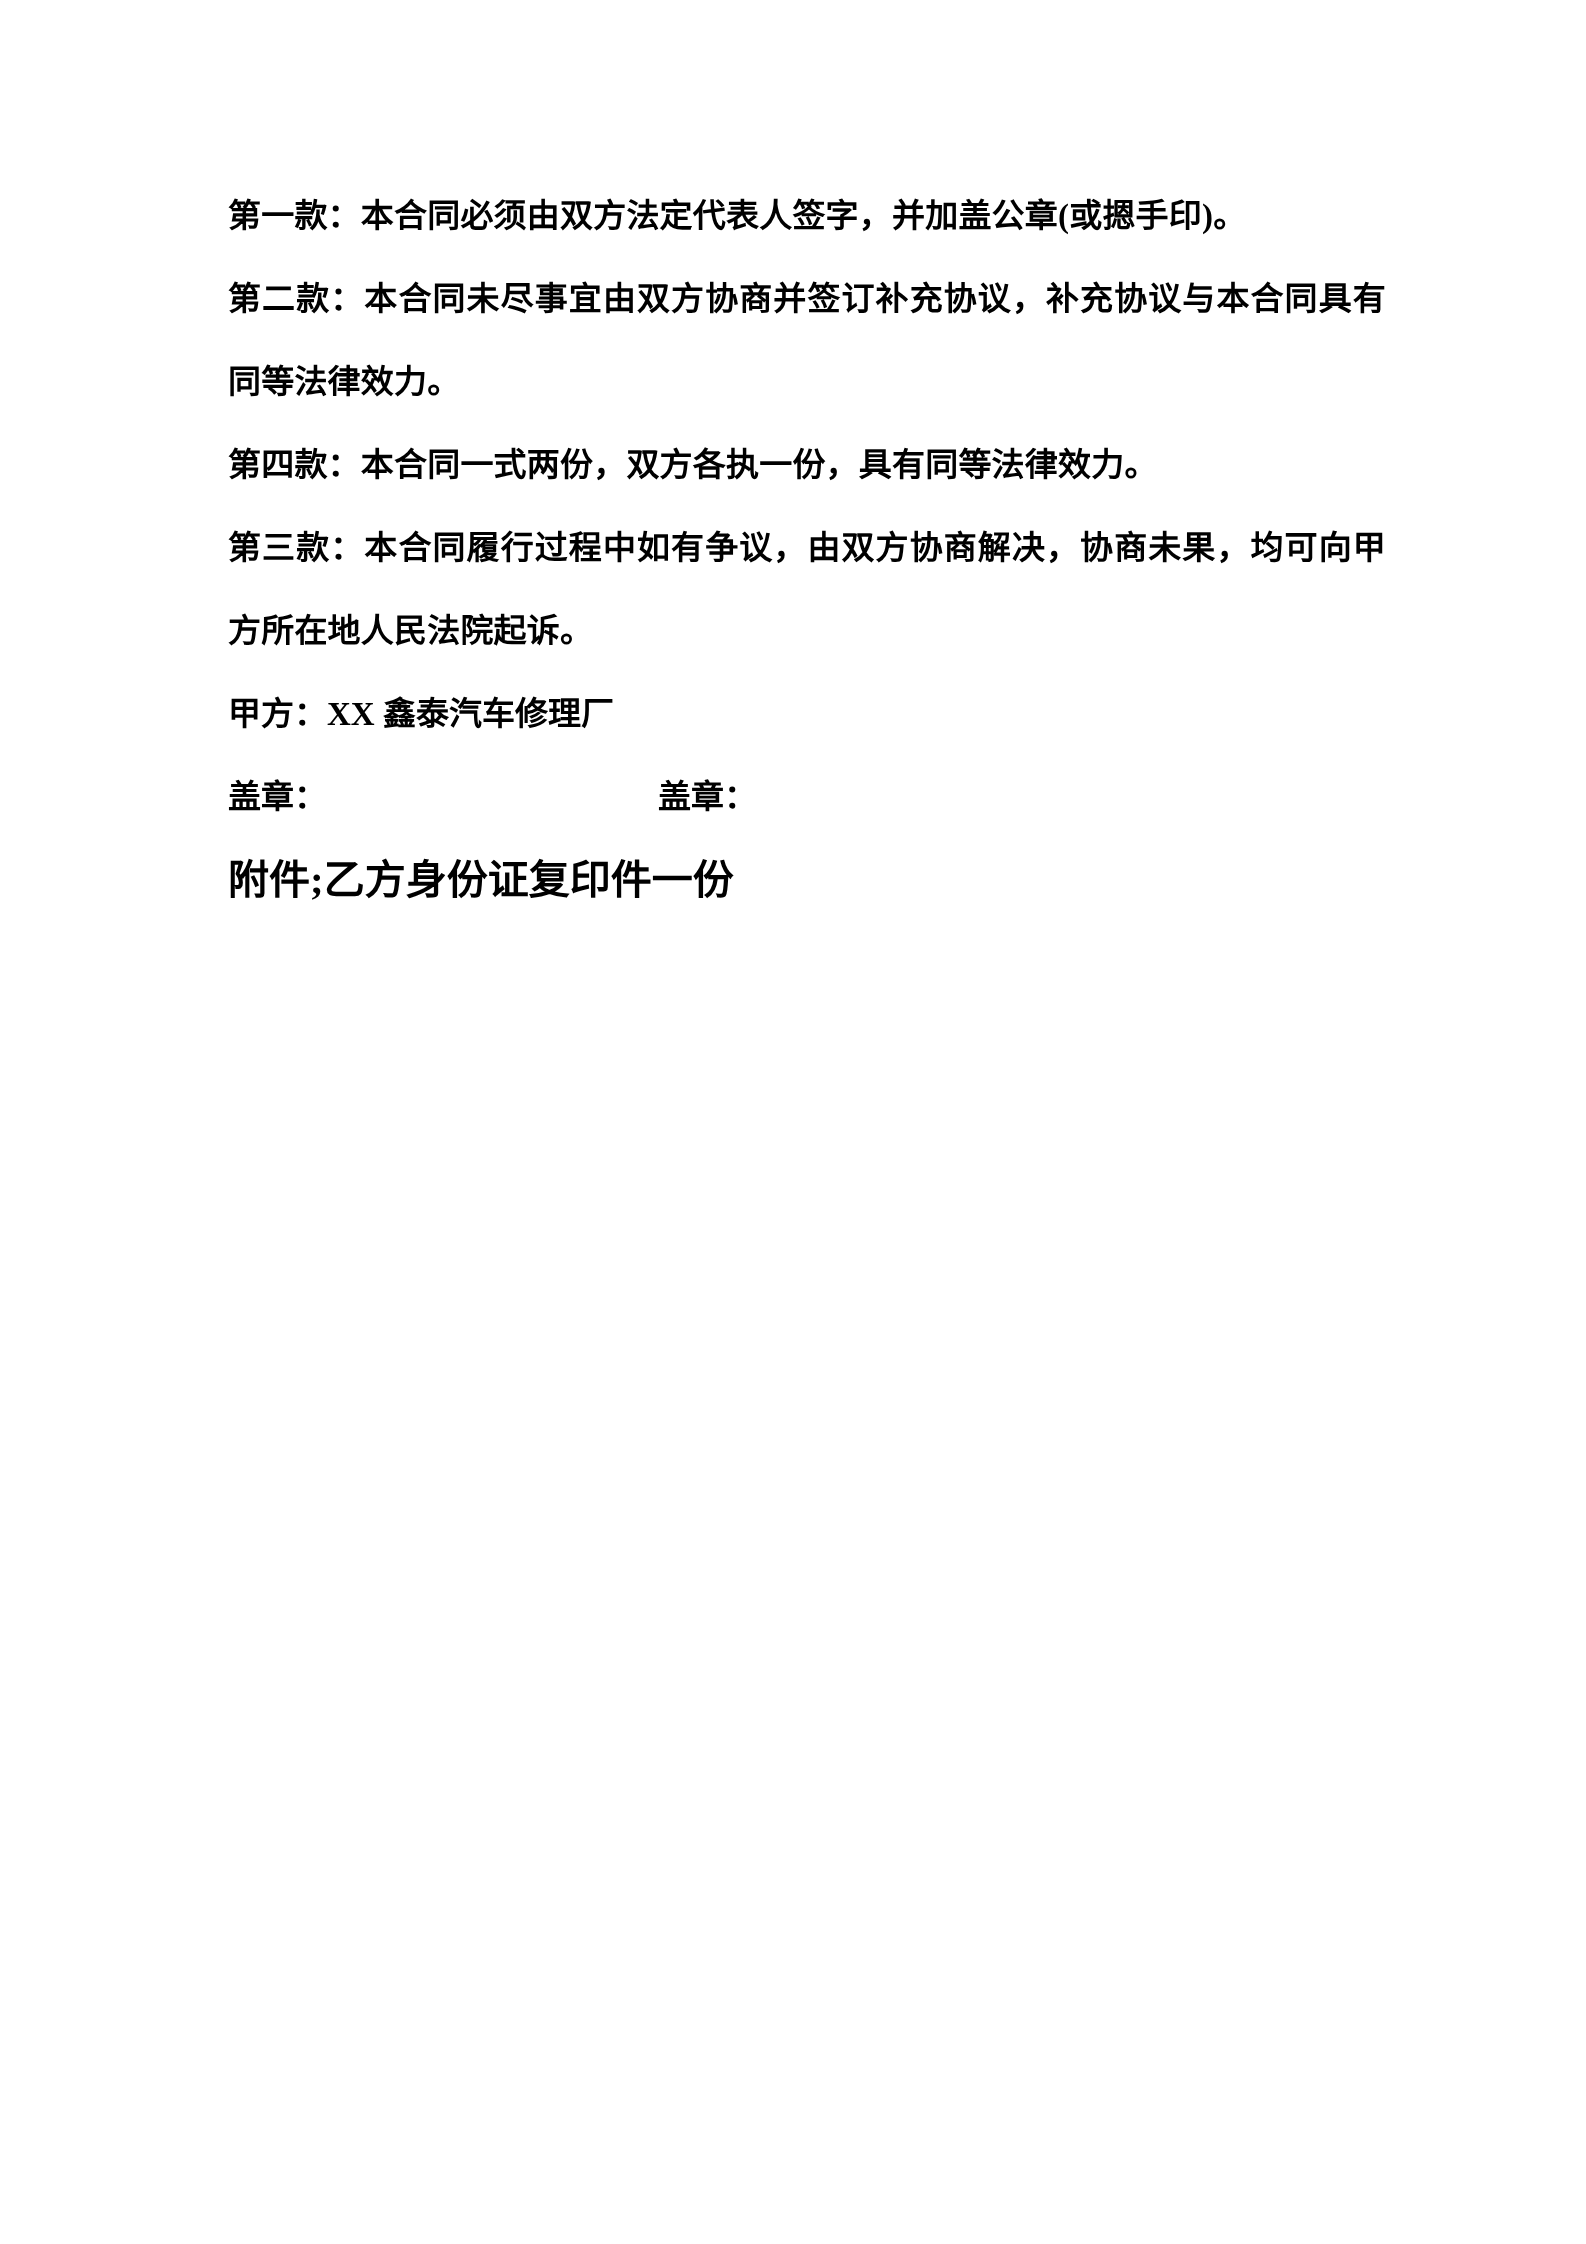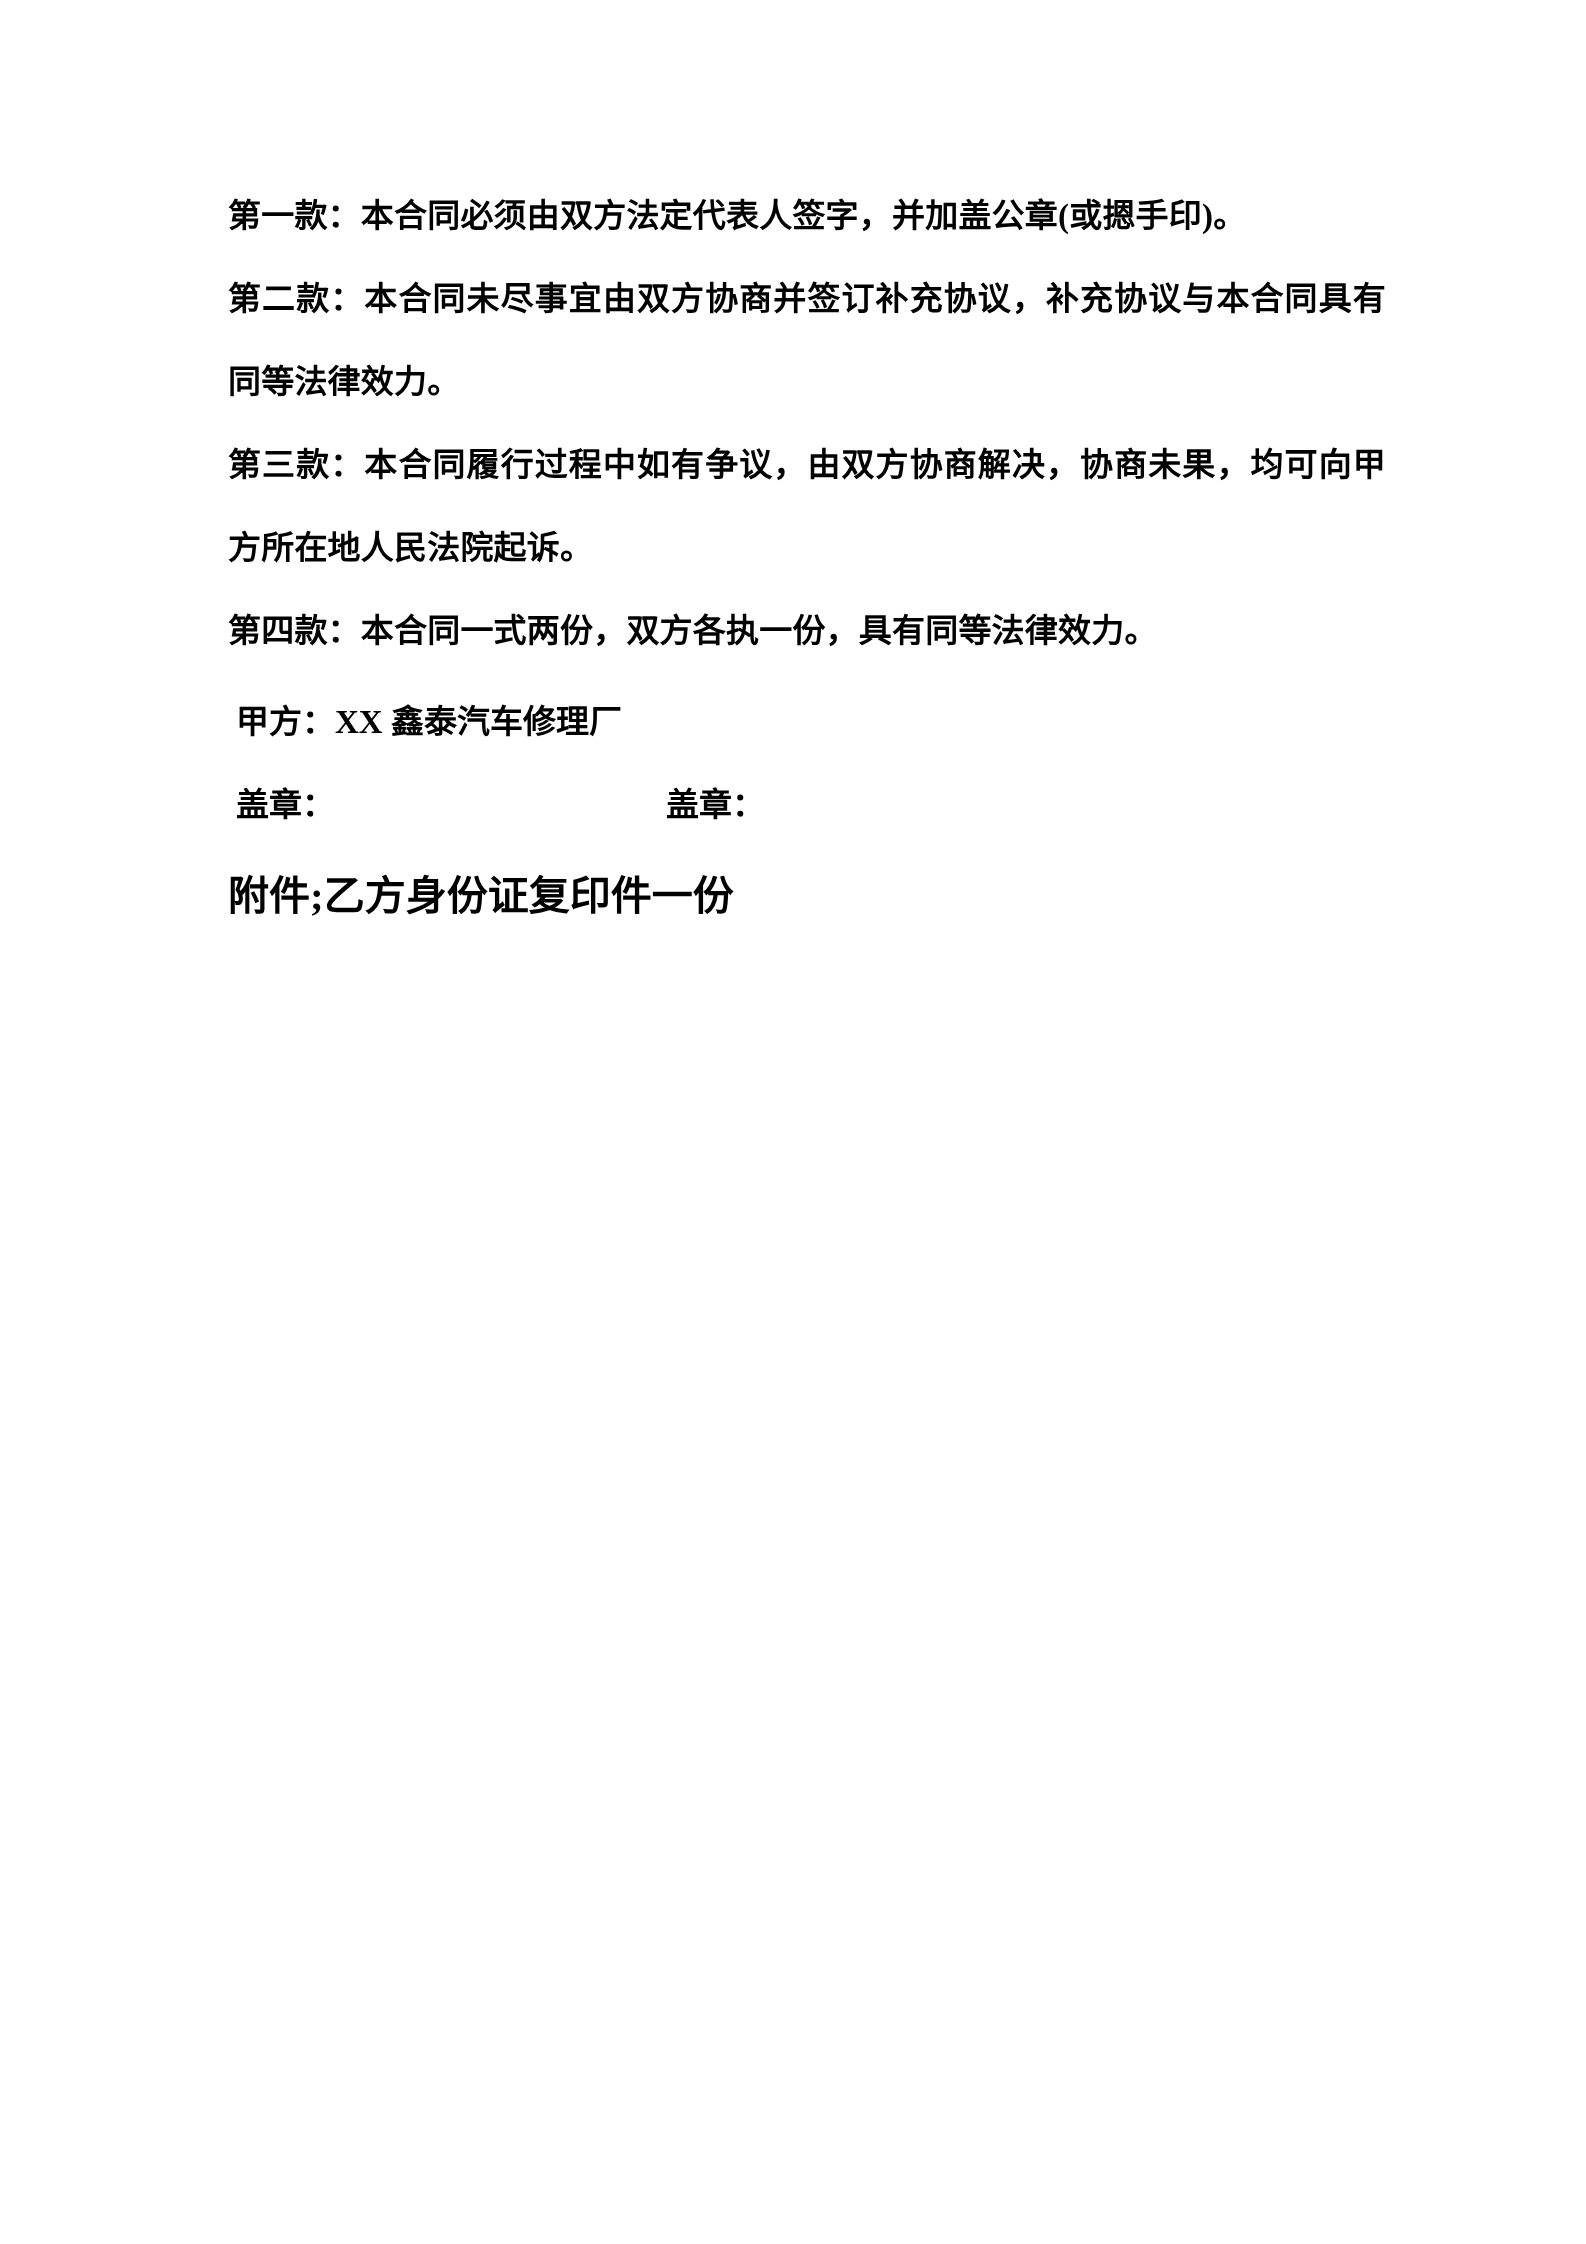--- a/index.html
+++ b/index.html
@@ -33,21 +33,21 @@
     letter-spacing: 0.2px;
     text-align: justify;
     text-justify: inter-ideograph;
     margin: 0;
     white-space: pre-wrap;
   }
   .para.justify-full {
     text-align: justify;
   }
   .sig-block {
-    margin: 8px;
+    margin: 0;
     padding: 0;
   }
   .sig-row {
     display: flex;
     align-items: baseline;
     font-size: 33px;
     font-weight: 700;
     line-height: 83px;
   }
   .sig-col-left {
@@ -65,22 +65,22 @@
   }
 </style>
 </head>
 <body>
 
 <div class="page">
   <div class="doc-body">
 
     <p class="para">第一款：本合同必须由双方法定代表人签字，并加盖公章(或摁手印)。</p>
     <p class="para justify-full">第二款：本合同未尽事宜由双方协商并签订补充协议，补充协议与本合同具有同等法律效力。</p>
+    <p class="para">第四款：本合同一式两份，双方各执一份，具有同等法律效力。</p>
     <p class="para justify-full">第三款：本合同履行过程中如有争议，由双方协商解决，协商未果，均可向甲方所在地人民法院起诉。</p>
-    <p class="para">第四款：本合同一式两份，双方各执一份，具有同等法律效力。</p>
 
     <div class="sig-block">
       <div class="sig-row">
         <span class="sig-col-left">甲方：XX 鑫泰汽车修理厂</span>
       </div>
       <div class="sig-row">
         <span class="sig-col-left">盖章：</span>
         <span class="sig-col-right">盖章：</span>
       </div>
     </div>

